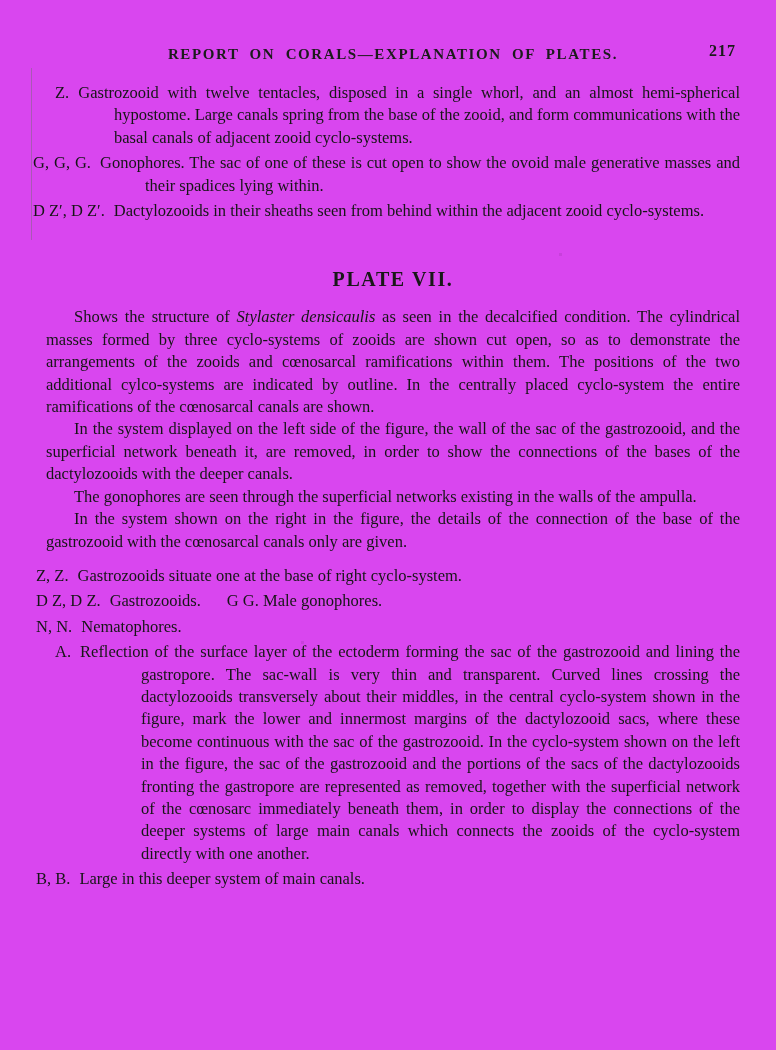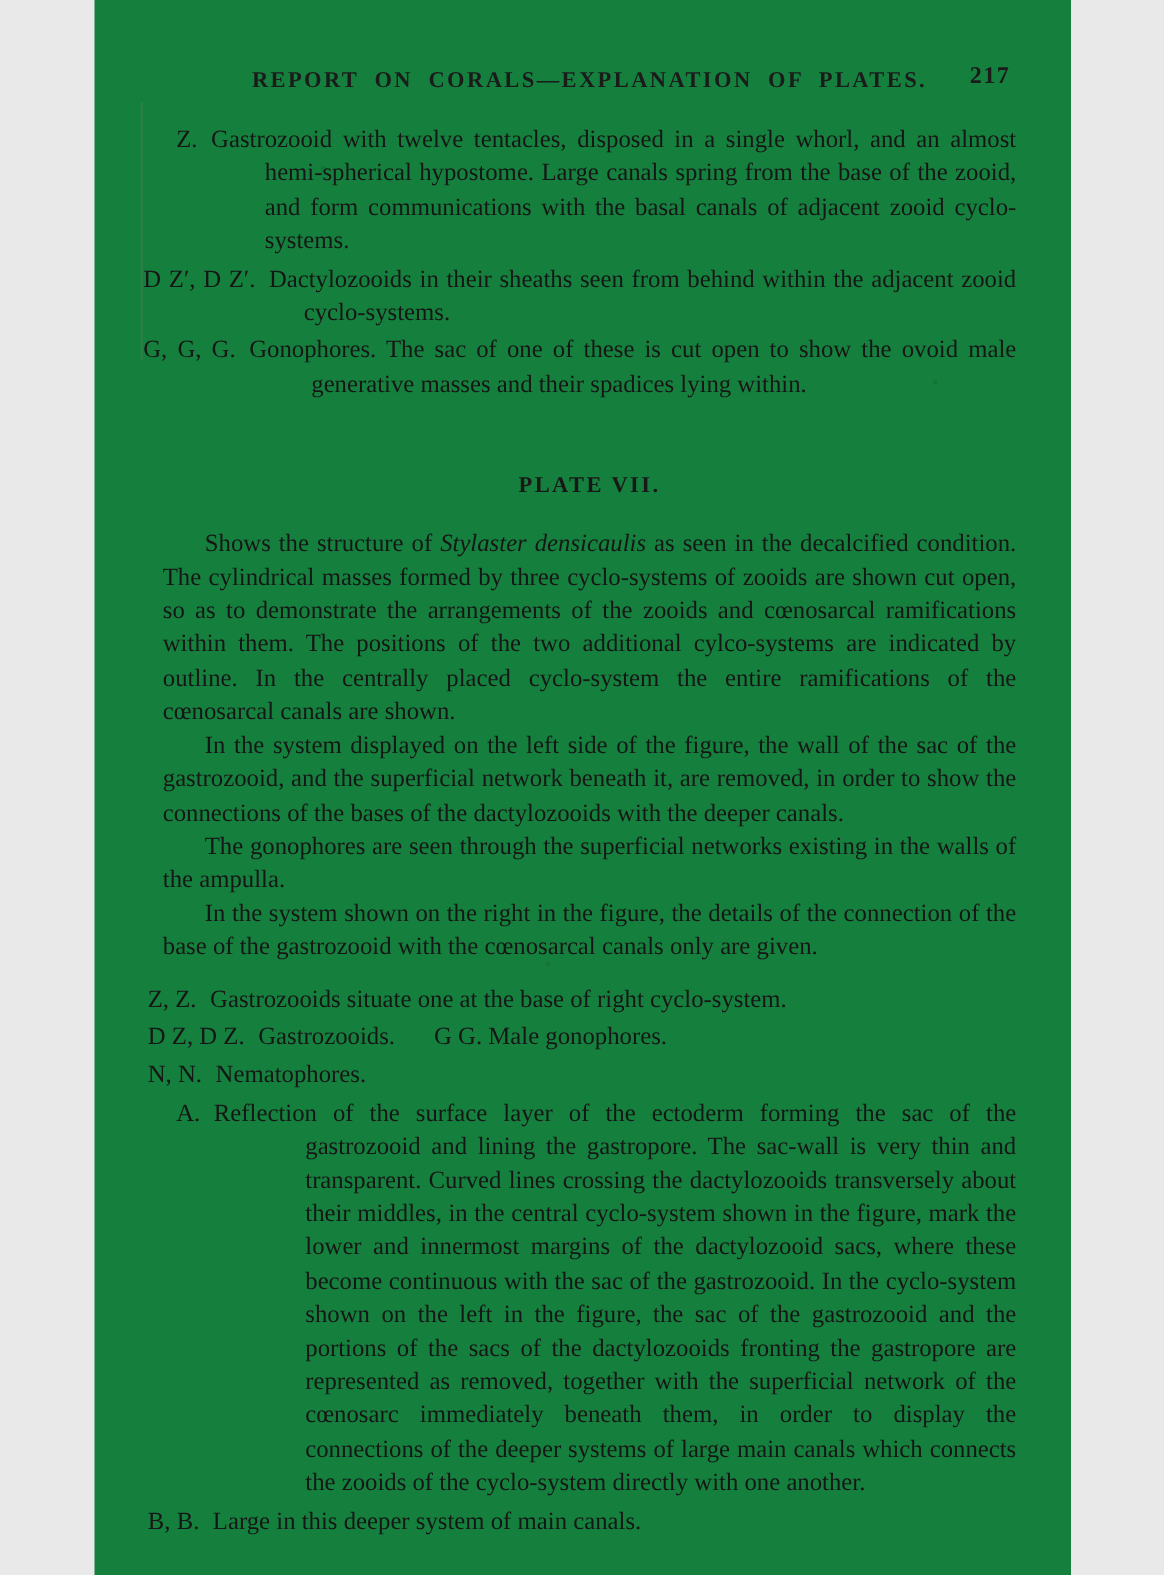--- a/index.html
+++ b/index.html
@@ -1,21 +1,21 @@
 <!DOCTYPE html>
 <html><head>
 <meta charset="utf-8">
 <title>Report on Corals — Explanation of Plates, p. 217</title>
 <style>
   html,body { margin:0; padding:0; background:#e9e9e9; }
   .page {
     position:relative;
-    width:651px; height:1050px;
+    width:776px; height:1050px;
     margin:0 auto;
-    background:#15803d;
+    background:#d946ef;
     overflow:hidden;
     box-sizing:border-box;
     padding:0 36px 0 46px;
     font-family:"Liberation Serif","DejaVu Serif",serif;
     color:#161616;
     font-size:16.5px;
     line-height:22.4px;
   }
   
   .scan-line {
@@ -51,21 +51,21 @@
   .items1 { margin-top:18px; }
   .item { margin:0; text-align:justify; }
   .item + .item { margin-top:3px; }
   .lbl { padding-right:9px; white-space:nowrap; }
   .item-z   { padding-left:68px;  text-indent:-59px; }
   .item-dzp { padding-left:94px;  text-indent:-107px; }
   .item-g   { padding-left:99px;  text-indent:-112px; }
   .plate-heading {
     margin:44px 0 14px 0;
     text-align:center;
-    font-size:15px;
+    font-size:20px;
     line-height:26px;
     font-weight:600;
     letter-spacing:1.6px;
     color:#181818;
   }
   .para { margin:0; text-align:justify; text-indent:28px; }
   .species { font-style:italic; }
   .items2 { margin-top:12px; }
   .item-sm { padding-left:68px; text-indent:-78px; }
   .item-a  { padding-left:95px; text-indent:-86px; }
@@ -79,22 +79,22 @@
   <div class="scan-line"></div>
   <div class="speckles"></div>
 
   <div class="pagehead">
     <span>REPORT ON CORALS—EXPLANATION OF PLATES.</span>
     <span class="pageno">217</span>
   </div>
 
   <div class="items1">
     <p class="item item-z"><span class="lbl">Z.</span><span>Gastrozooid with twelve tentacles, disposed in a single whorl, and an almost hemi-spherical hypostome.  Large canals spring from the base of the zooid, and form communications with the basal canals of adjacent zooid cyclo-systems.</span></p>
+    <p class="item item-g"><span class="lbl">G, G, G.</span><span>Gonophores.  The sac of one of these is cut open to show the ovoid male generative masses and their spadices lying within.</span></p>
     <p class="item item-dzp"><span class="lbl">D Z′, D Z′.</span><span>Dactylozooids in their sheaths seen from behind within the adjacent zooid cyclo-systems.</span></p>
-    <p class="item item-g"><span class="lbl">G, G, G.</span><span>Gonophores.  The sac of one of these is cut open to show the ovoid male generative masses and their spadices lying within.</span></p>
   </div>
 
   <h2 class="plate-heading">PLATE VII.</h2>
 
   <div>
     <p class="para"><span>Shows the structure of </span><span class="species">Stylaster densicaulis</span><span> as seen in the decalcified condition. The cylindrical masses formed by three cyclo-systems of zooids are shown cut open, so as to demonstrate the arrangements of the zooids and cœnosarcal ramifications within them.  The positions of the two additional cylco-systems are indicated by outline. In the centrally placed cyclo-system the entire ramifications of the cœnosarcal canals are shown.</span></p>
     <p class="para">In the system displayed on the left side of the figure, the wall of the sac of the gastrozooid, and the superficial network beneath it, are removed, in order to show the connections of the bases of the dactylozooids with the deeper canals.</p>
     <p class="para">The gonophores are seen through the superficial networks existing in the walls of the ampulla.</p>
     <p class="para">In the system shown on the right in the figure, the details of the connection of the base of the gastrozooid with the cœnosarcal canals only are given.</p>
   </div>

